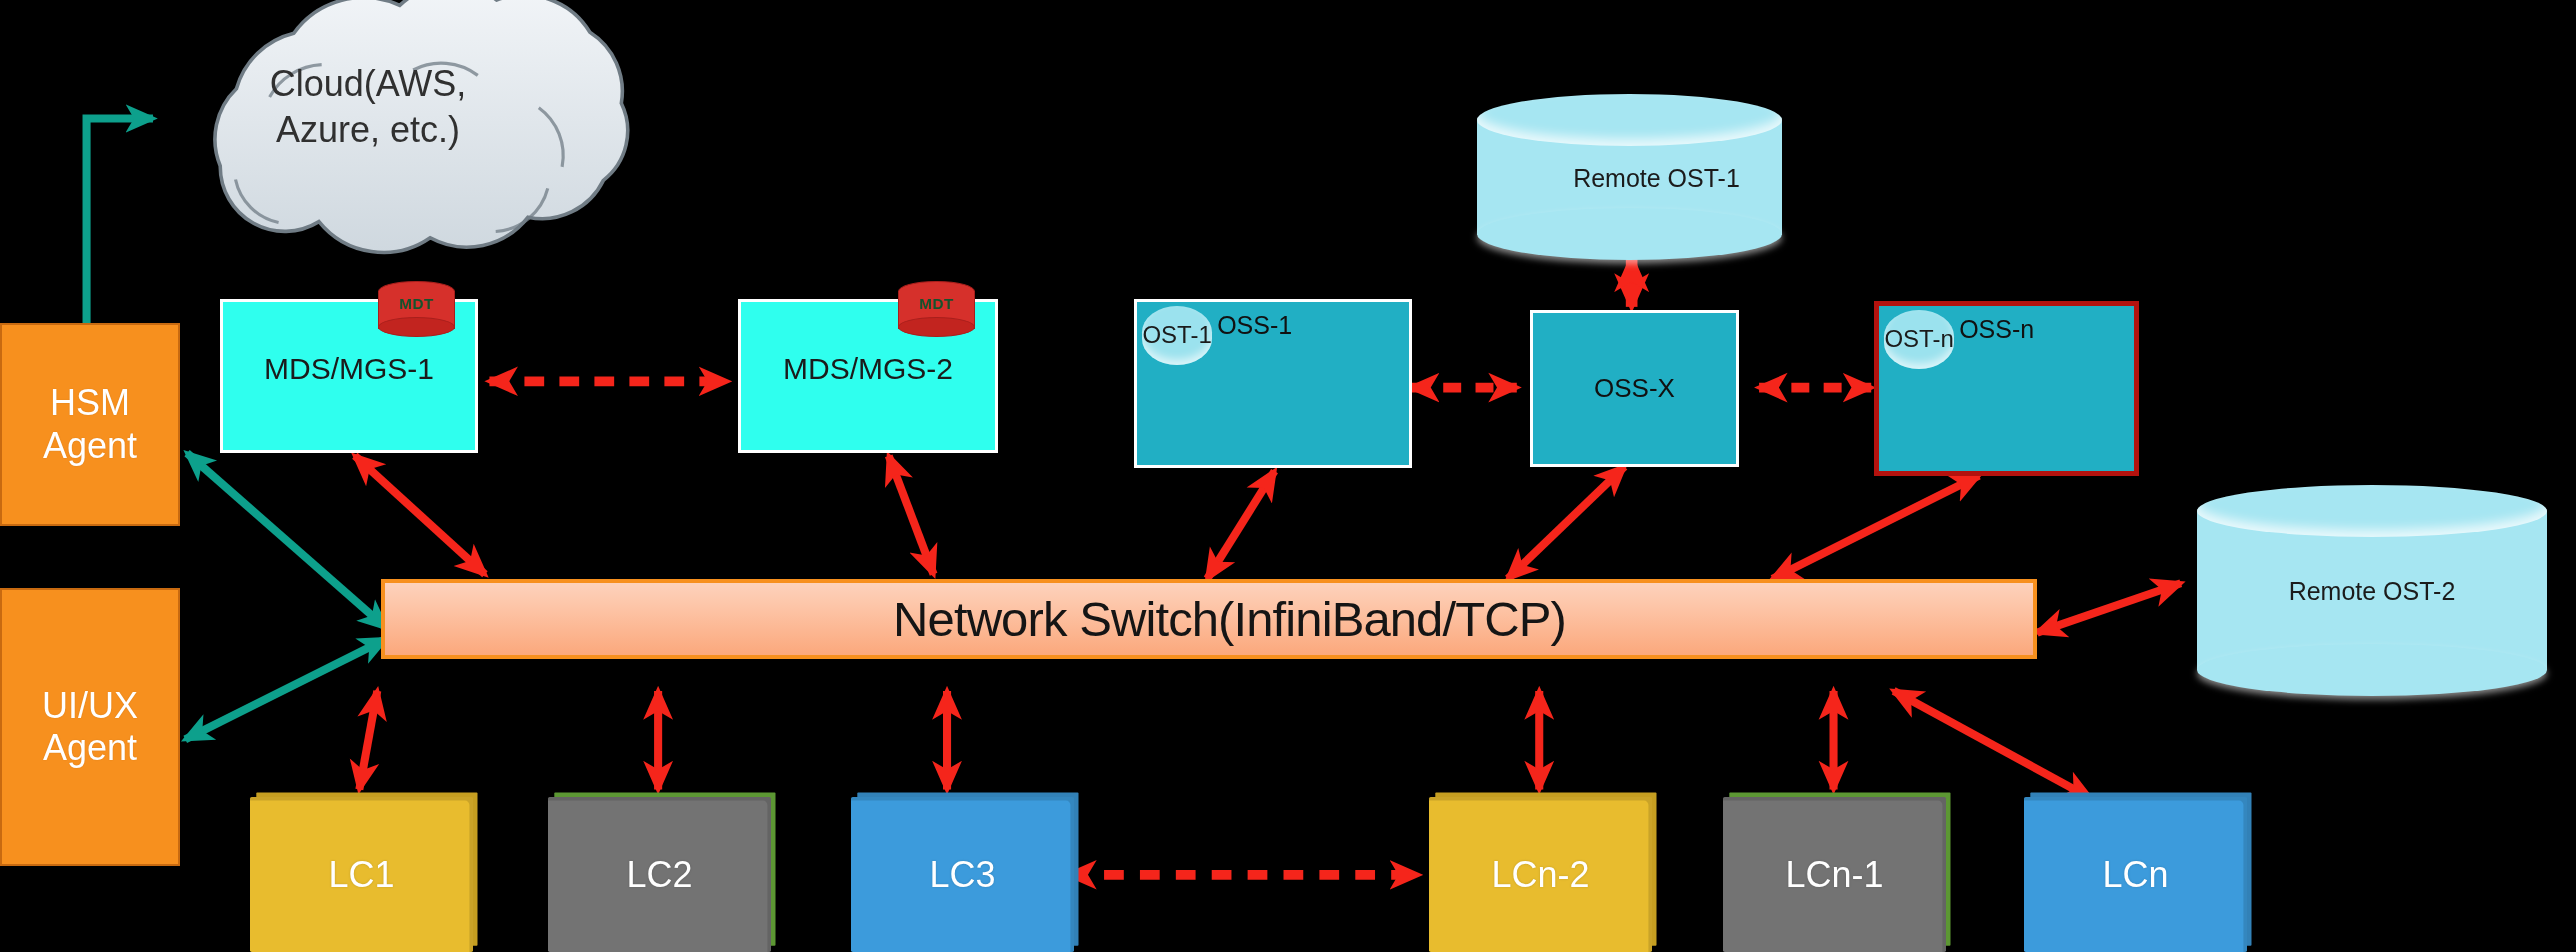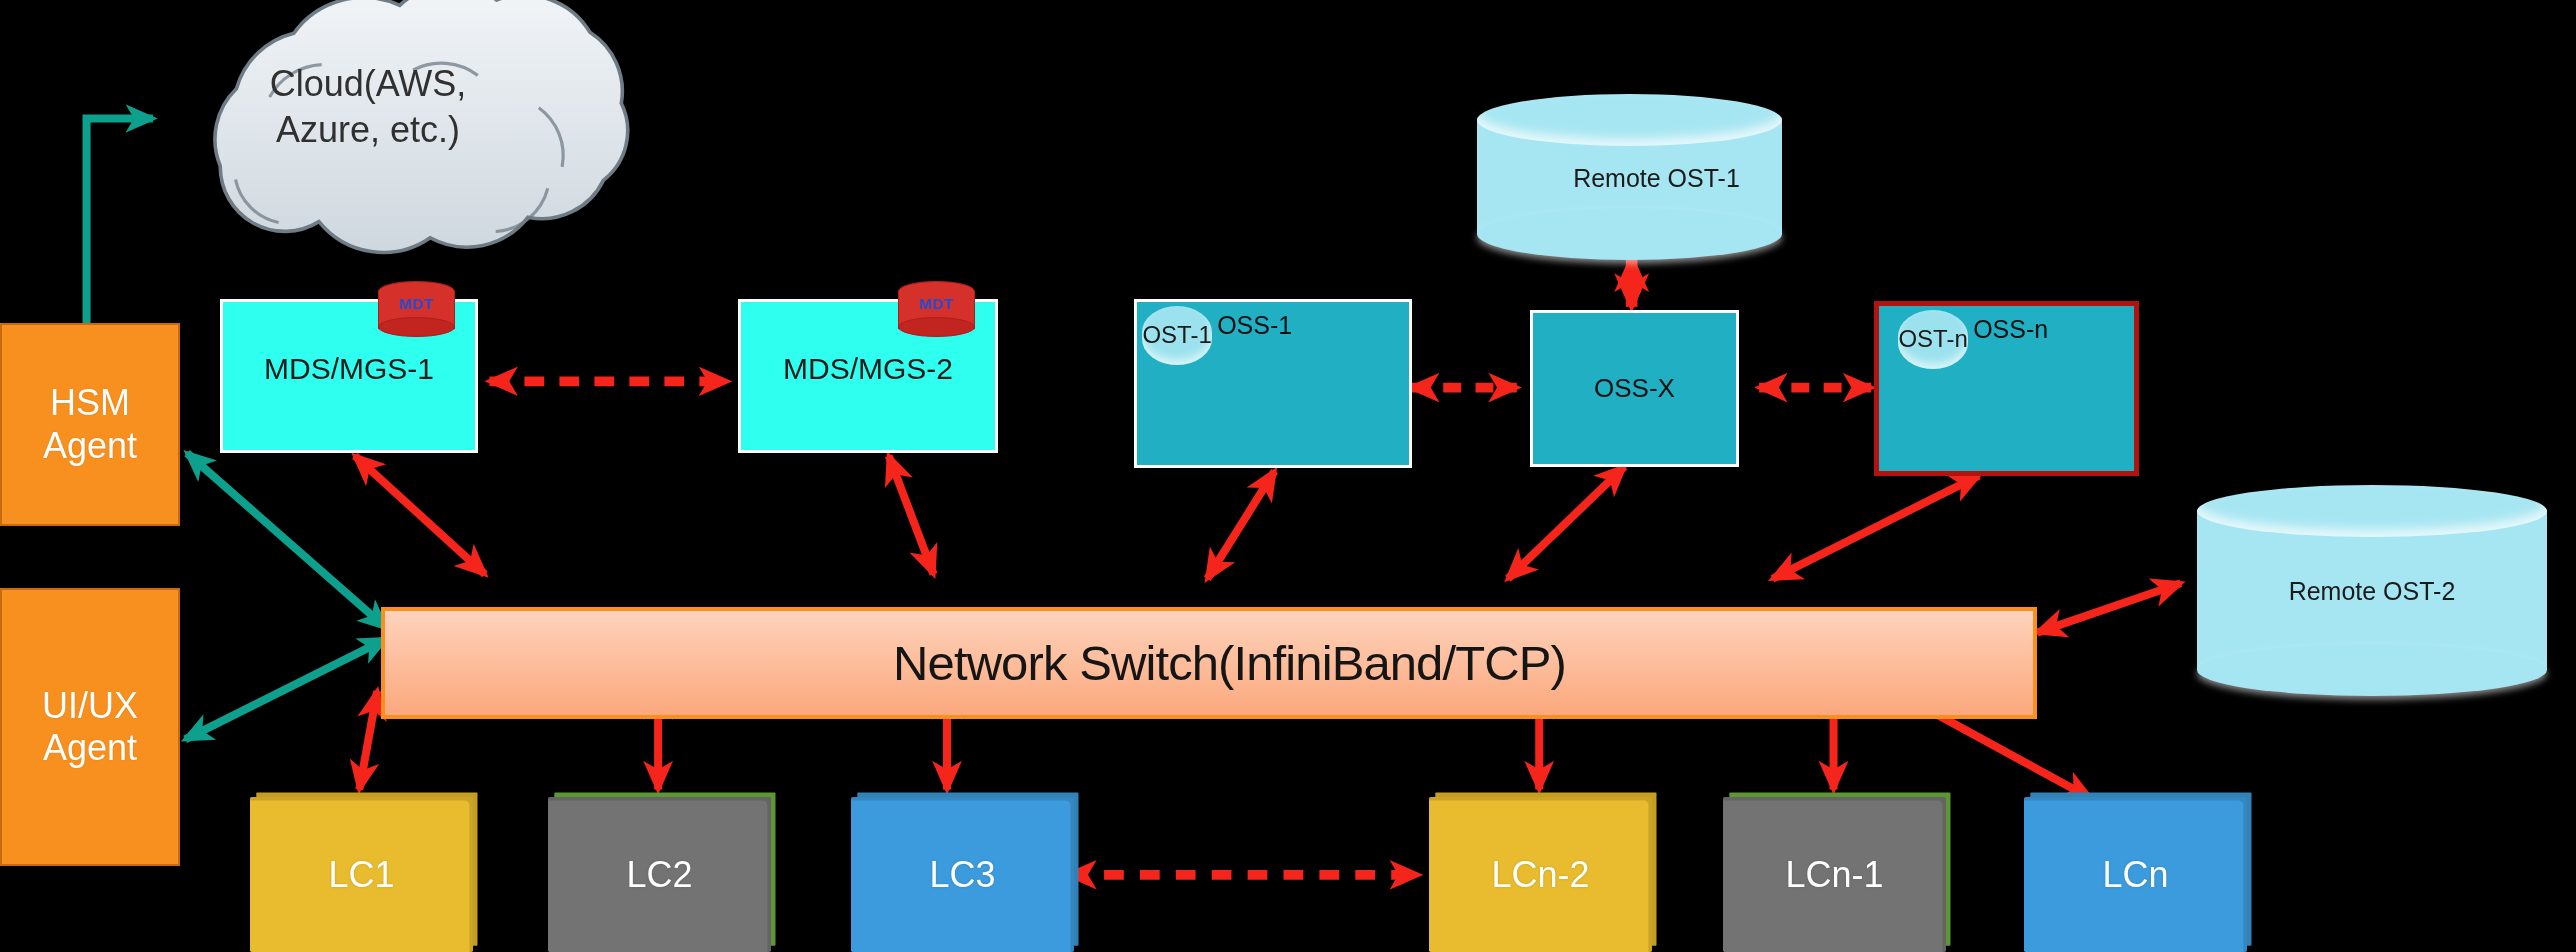--- a/index.html
+++ b/index.html
@@ -49,21 +49,21 @@
     background:#D6302B;border-left:1.8px solid #A81F1C;border-right:1.8px solid #A81F1C;
     box-sizing:border-box;
   }
   .mdt .bot{
     position:absolute;left:0;bottom:0;width:77px;height:20px;
     background:#C2241F;border:1.8px solid #A81F1C;border-radius:50%;
     box-sizing:border-box;
   }
   .mdt .lbl{
     position:absolute;left:0;top:14.4px;width:77px;
-    text-align:center;color:#1d4ed8;font-size:15.3px;font-weight:700;
+    text-align:center;color:#14532d;font-size:15.3px;font-weight:700;
     letter-spacing:0.4px;
   }
 
   
   .ossbox{
     background:#21AFC4;
     border:3.6px solid #FFFFFF;
     flex-direction:row;
     align-items:stretch;
     justify-content:flex-start;
@@ -302,42 +302,42 @@
     <div class="ost-disc">
       <span>OST-1</span>
     </div>
     <div class="oss-label">OSS-1</div>
   </div>
 
   <div class="node ossplain" style="left:1530px;top:310px;width:209px;height:157px;">
     <span>OSS-X</span>
   </div>
 
-  <div class="node ossbox flagged" style="left:1874px;top:301px;width:265px;height:175px;padding-left:14px;">
+  <div class="node ossbox flagged" style="left:1874px;top:301px;width:265px;height:175px;">
     <div class="ost-disc">
       <span>OST-n</span>
     </div>
     <div class="oss-label">OSS-n</div>
   </div>
 
   <div class="cyl" style="left:1477px;top:94px;width:305px;height:166px;">
     <div class="c-mid" style="height:115px;"></div>
     <div class="c-bot"></div>
     <div class="c-top"></div>
     <div class="c-lbl" style="top:70px;padding-left:27px;">Remote OST-1</div>
   </div>
 
   <div class="cyl" style="left:2197px;top:485px;width:350px;height:211px;">
     <div class="c-mid" style="height:159px;"></div>
     <div class="c-bot"></div>
     <div class="c-top"></div>
     <div class="c-lbl" style="top:92px;">Remote OST-2</div>
   </div>
 
-  <div class="node switch" style="left:381px;top:607px;width:1656px;height:112px;padding-left:41px;">
+  <div class="node switch" style="left:381px;top:579px;width:1656px;height:80px;padding-left:41px;">
     <span>Network Switch(InfiniBand/TCP)</span>
   </div>
 
   <div class="node lc y" style="left:250px;top:797px;width:223px;height:155px;">
     <span>LC1</span>
   </div>
   <div class="node lc g" style="left:548px;top:797px;width:223px;height:155px;">
     <span>LC2</span>
   </div>
   <div class="node lc b" style="left:839px;top:797px;width:223px;height:155px;margin-left:12px;">

